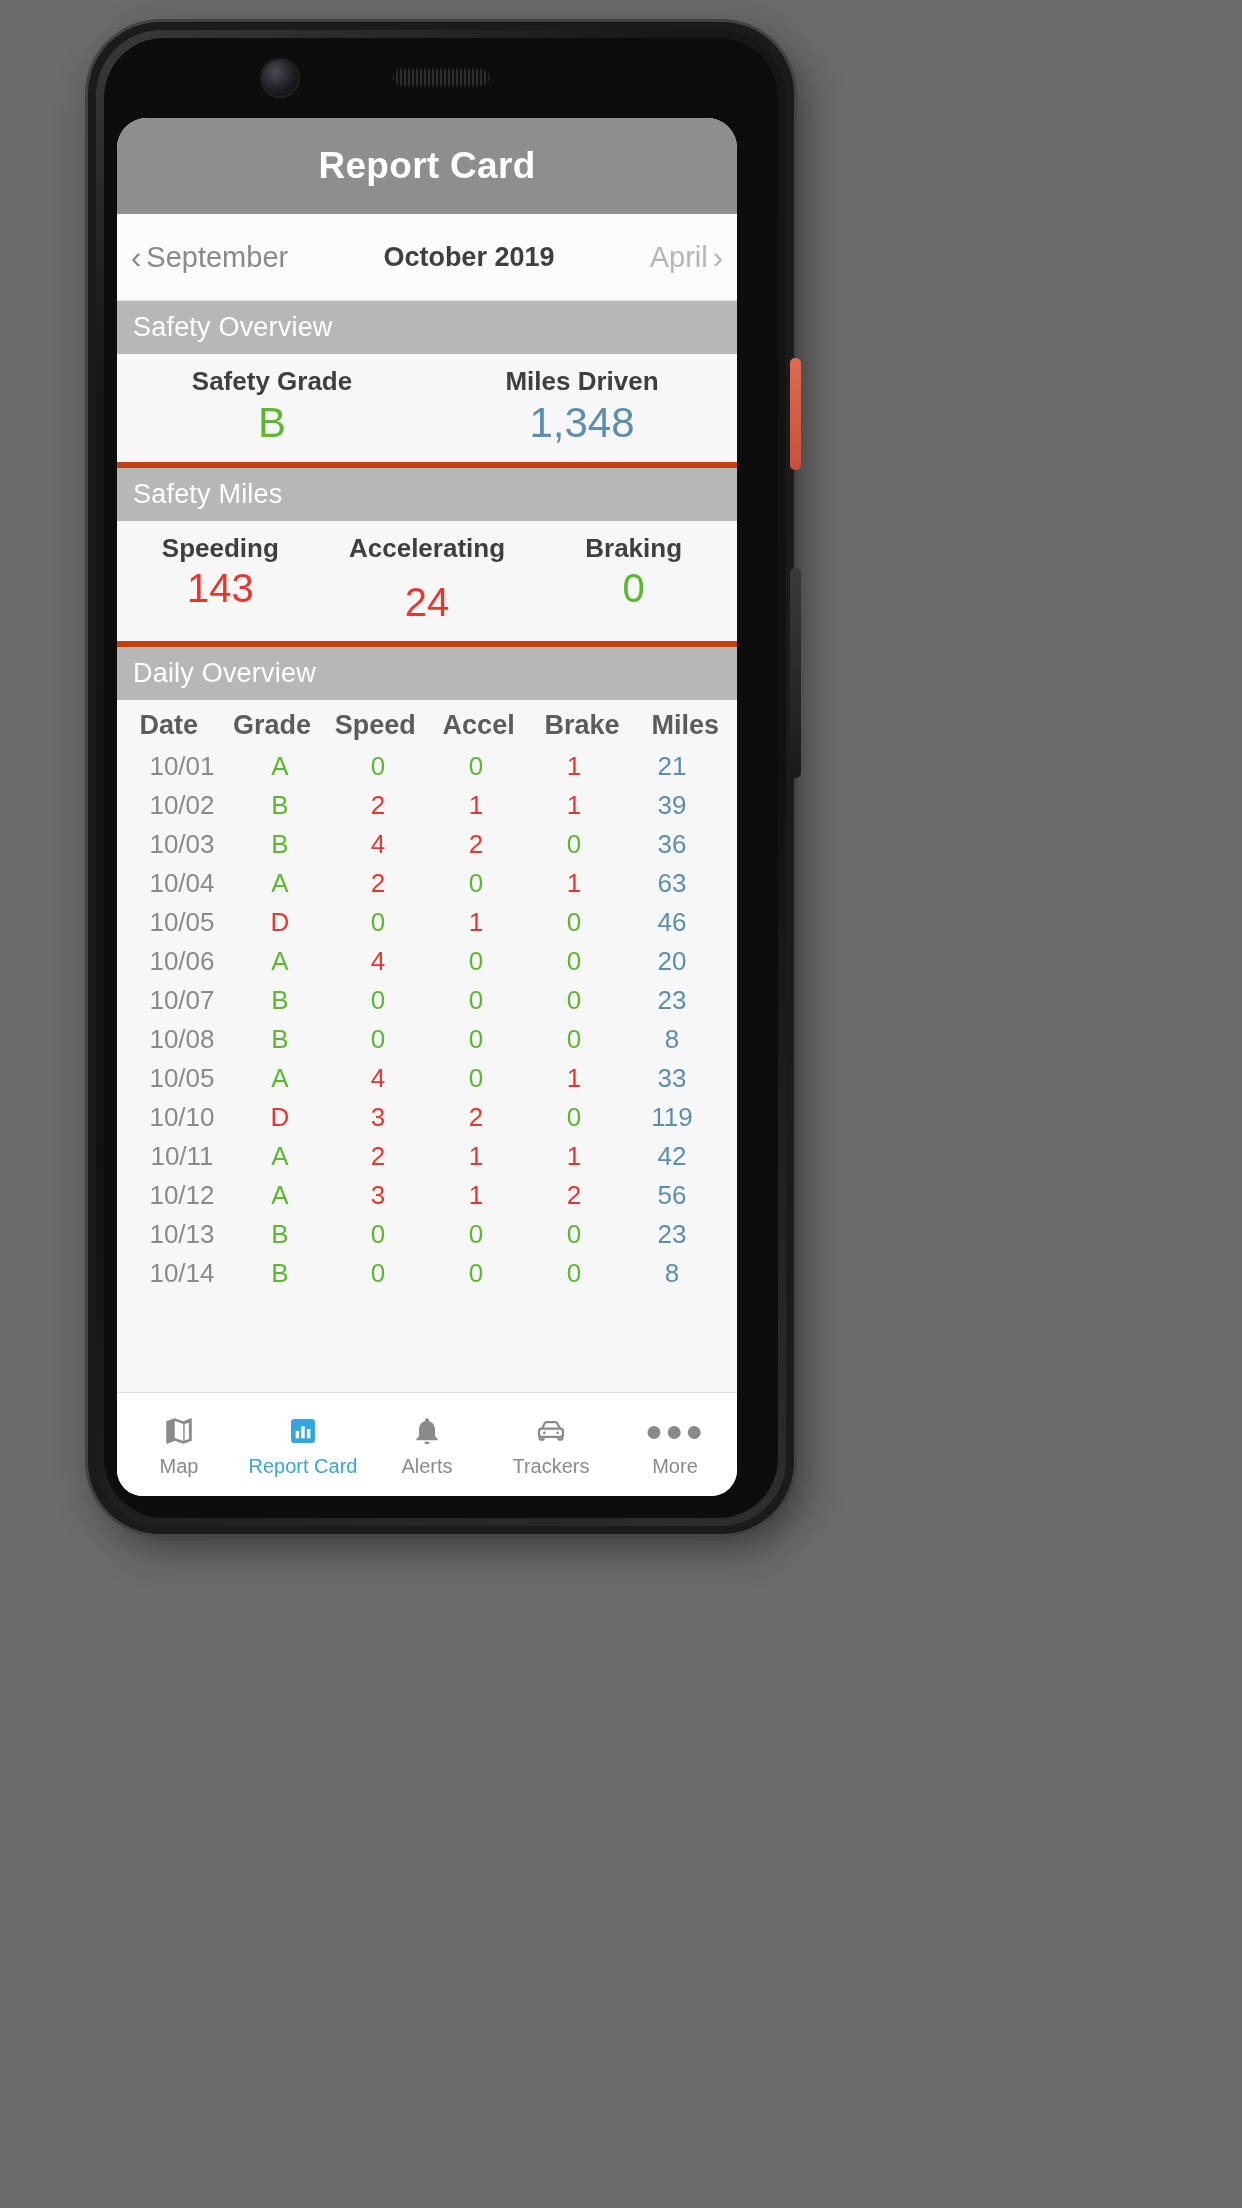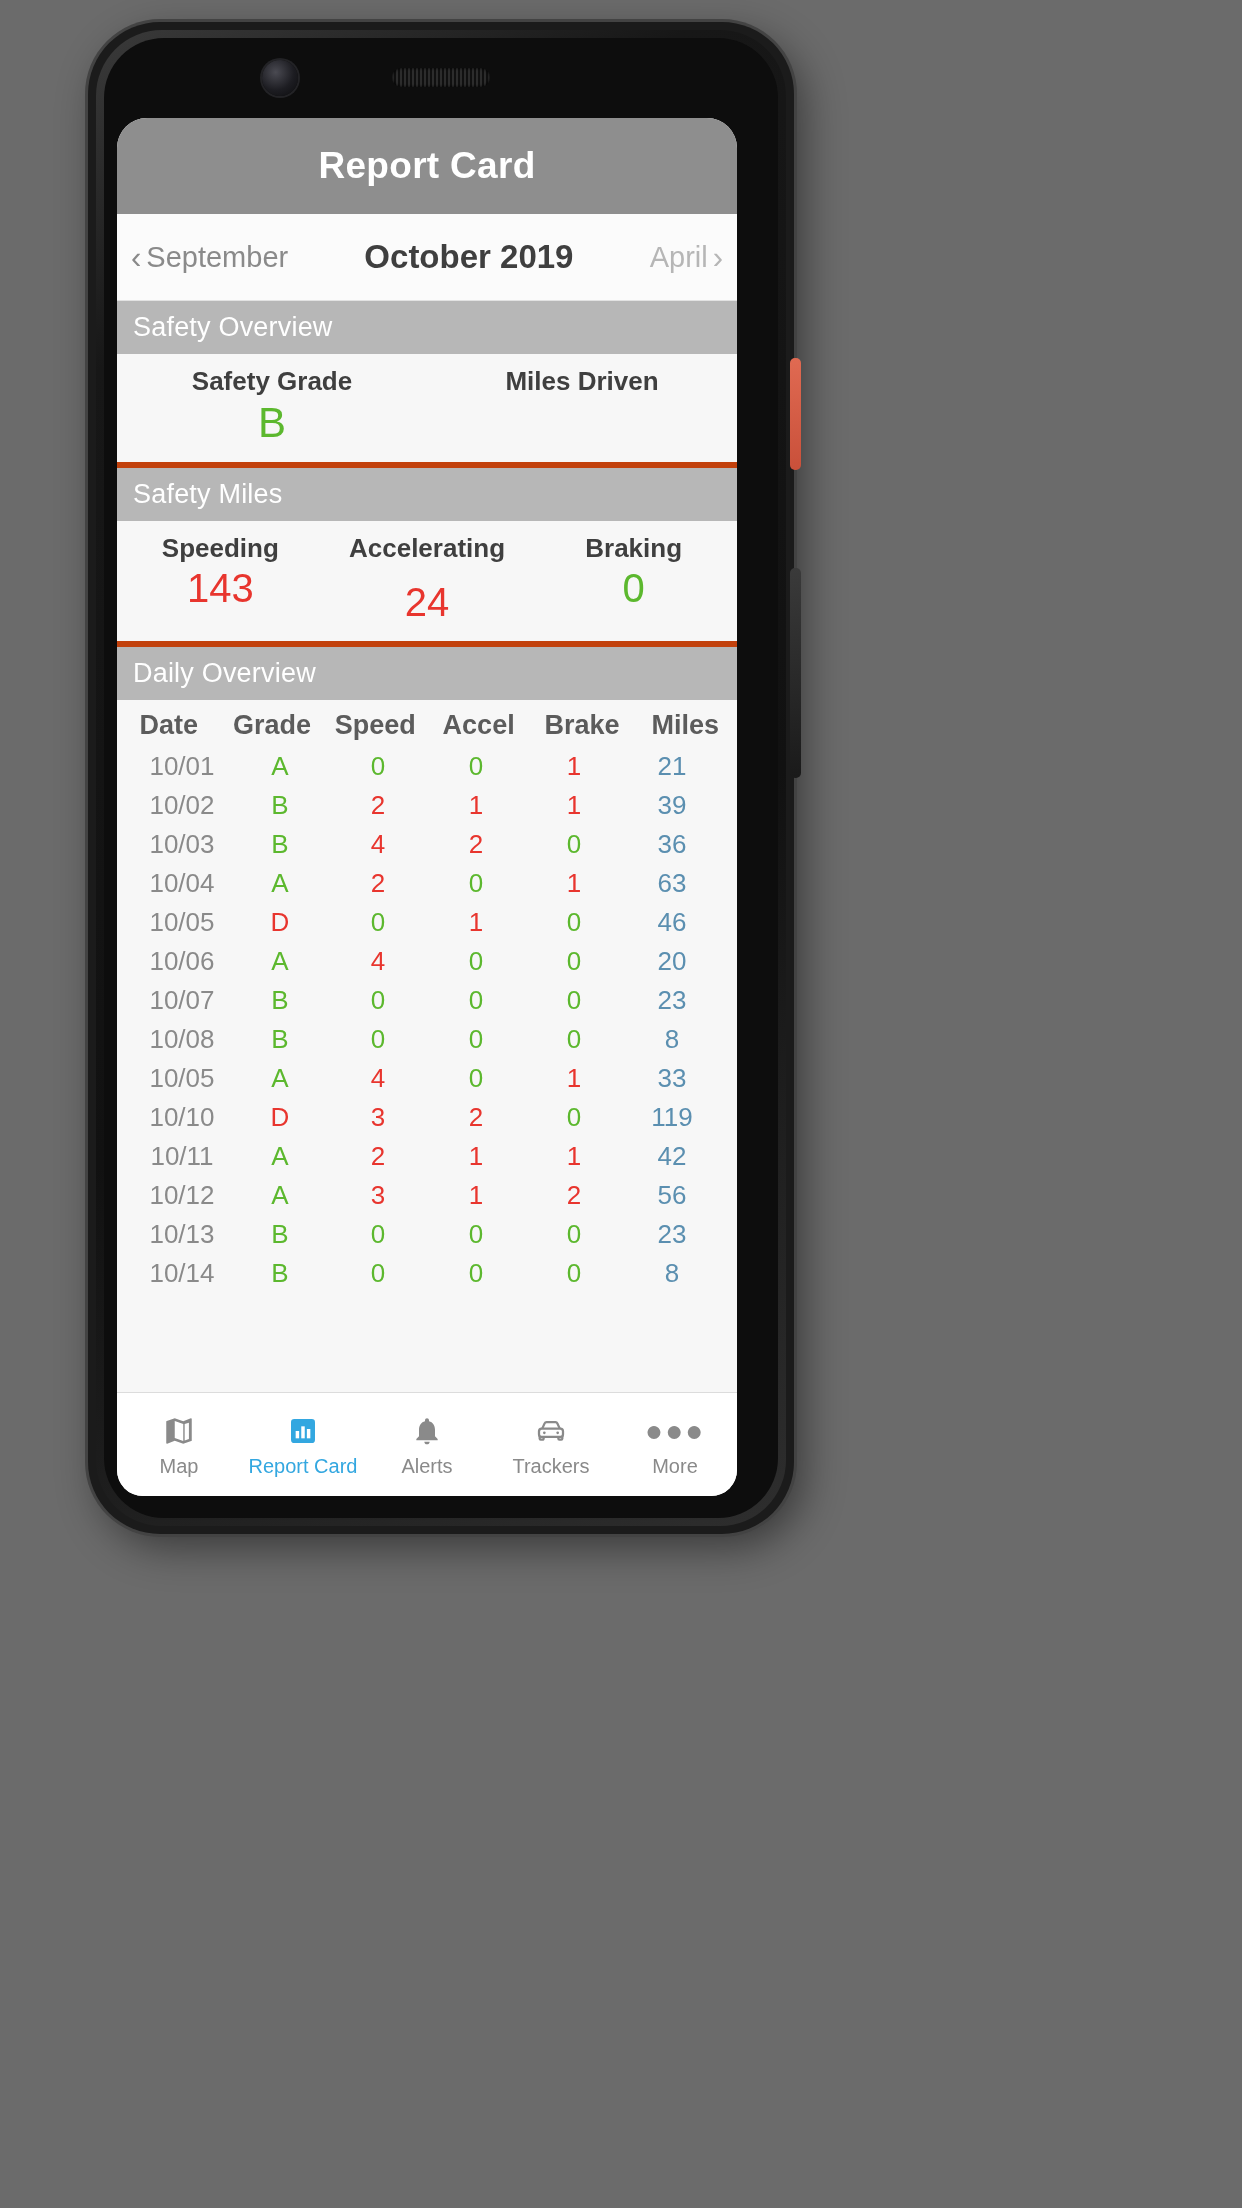--- a/index.html
+++ b/index.html
@@ -88,21 +88,21 @@
   }
   .nav-side {
     display: flex; align-items: center; gap: 5px;
     font-size: 29px; color: #8a8a8a;
     white-space: nowrap;
   }
   #prev-month { flex: 0 0 auto; }
   #next-month { flex: 0 0 auto; color: #b6b6b6; margin-left: auto; }
   #current-month {
     flex: 1 1 auto; text-align: center;
-    font-size: 33px; font-weight: bold; color: #3f3f3f;
+    font-size: 27px; font-weight: bold; color: #3f3f3f;
     white-space: nowrap;
   }
   .chev { font-size: 31px; line-height: 1; display: inline-block; }
   
   .section-header {
     background: #b7b7b7;
     color: #ffffff;
     font-size: 27px;
     padding: 11px 16px;
     letter-spacing: .2px;
@@ -177,20 +177,21 @@
   </div>
 
   <div class="section-header">Safety Overview</div>
   <div class="stat-row" id="safety-overview-row">
       <div class="stat-cell">
         <div class="stat-label">Safety Grade</div>
         <div class="stat-value large" style="color: rgb(92, 184, 46);">B</div>
       </div>
       <div class="stat-cell">
         <div class="stat-label">Miles Driven</div>
+        <div class="stat-value large" style="color: rgb(91, 143, 176);">1,348</div>
       </div>
     </div>
 
   <div class="section-header">Safety Miles</div>
   <div class="stat-row" id="safety-alerts-row">
       <div class="stat-cell">
         <div class="stat-label">Speeding</div>
         <div class="stat-value" style="color: rgb(232, 53, 46);">143</div>
       </div>
       <div class="stat-cell">

